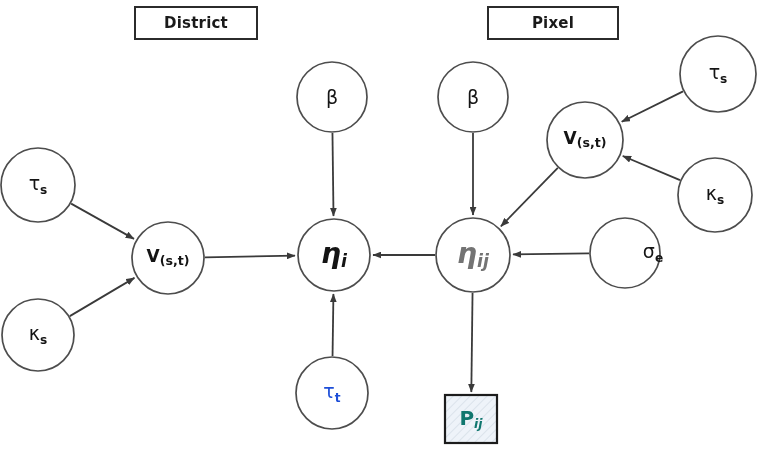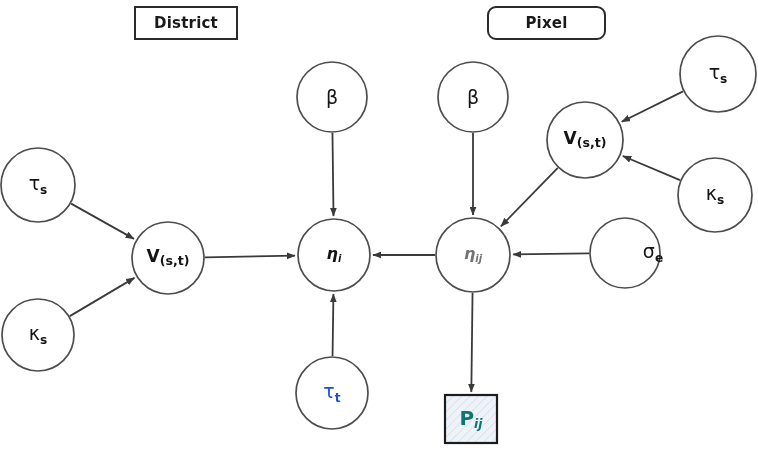--- a/index.html
+++ b/index.html
@@ -51,21 +51,21 @@
   .lbl-greek {
     font-size: 19px;
     font-weight: 500;
   }
   .lbl-greek sub {
     font-size: 0.64em;
     font-weight: bold;
     vertical-align: -0.28em;
   }
   .lbl-eta {
-    font-size: 16px;
+    font-size: 28px;
     font-weight: bold;
     font-style: italic;
   }
   .lbl-eta sub {
     font-size: 0.62em;
     font-weight: bold;
     font-style: italic;
     vertical-align: -0.25em;
   }
   .lbl-v {
@@ -128,24 +128,24 @@
         <circle cx="473" cy="255" r="37" fill="#ffffff" stroke="#4d4d4d" stroke-width="1.7"></circle>
         <circle cx="585" cy="140" r="38" fill="#ffffff" stroke="#4d4d4d" stroke-width="1.7"></circle>
         <circle cx="625" cy="253" r="35" fill="#ffffff" stroke="#4d4d4d" stroke-width="1.7"></circle>
         <circle cx="718" cy="74" r="38" fill="#ffffff" stroke="#4d4d4d" stroke-width="1.7"></circle>
         <circle cx="715" cy="195" r="37" fill="#ffffff" stroke="#4d4d4d" stroke-width="1.7"></circle>
         <rect x="445.00" y="395.00" width="52" height="48" fill="url(#hatch)" stroke="#1c1c1c" stroke-width="2.2"></rect>
       </g>
   </svg>
 
   <div id="box-layer">
-      <div class="group-box" style="left: 134px; top: 6px; width: 104px; height: 34px; border-color: rgb(43, 43, 43);">
+      <div class="group-box" style="left: 134px; top: 6px; width: 124px; height: 34px; border-color: rgb(43, 43, 43);">
         <span>District</span>
       </div>
-      <div class="group-box" style="left: 487px; top: 6px; width: 119px; height: 34px; border-color: rgb(43, 43, 43); border-radius: 9px;">
+      <div class="group-box" style="left: 487px; top: 6px; width: 132px; height: 34px; border-color: rgb(43, 43, 43);">
         <span>Pixel</span>
       </div>
     </div>
   <div id="label-layer">
       <div class="node-label lbl-greek" style="left: 38px; top: 185px; color: rgb(20, 20, 20);"><span>τ</span><sub>s</sub></div>
       <div class="node-label lbl-greek" style="left: 38px; top: 335px; color: rgb(20, 20, 20);"><span>κ</span><sub>s</sub></div>
       <div class="node-label lbl-v" style="left: 168px; top: 258px; color: rgb(20, 20, 20);"><span>V</span><sub>(s,t)</sub></div>
       <div class="node-label lbl-greek" style="left: 332px; top: 97px; color: rgb(20, 20, 20);"><span>β</span></div>
       <div class="node-label lbl-greek" style="left: 332px; top: 393px; color: #1d4ed8;"><span>τ</span><sub>t</sub></div>
       <div class="node-label lbl-eta" style="left: 334px; top: 255px; color: rgb(20, 20, 20);"><span>η</span><sub>i</sub></div>

